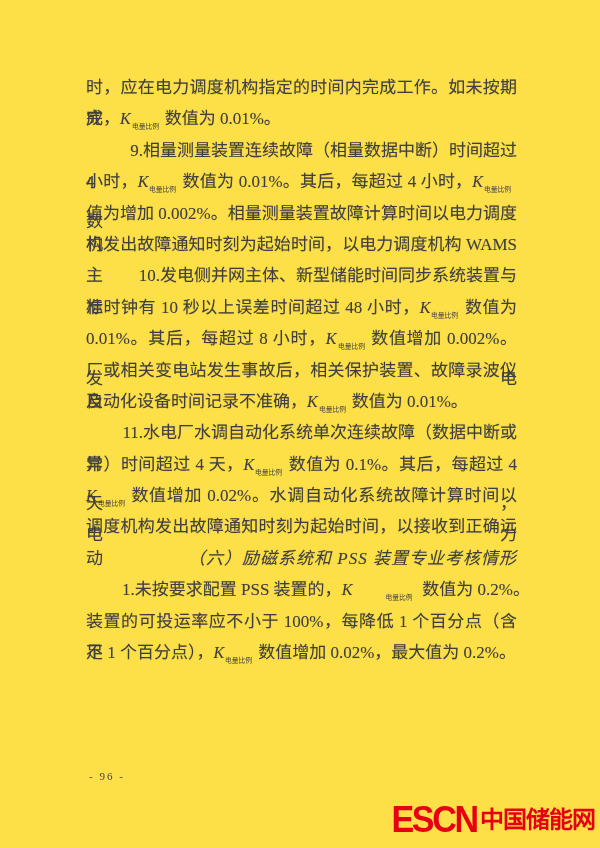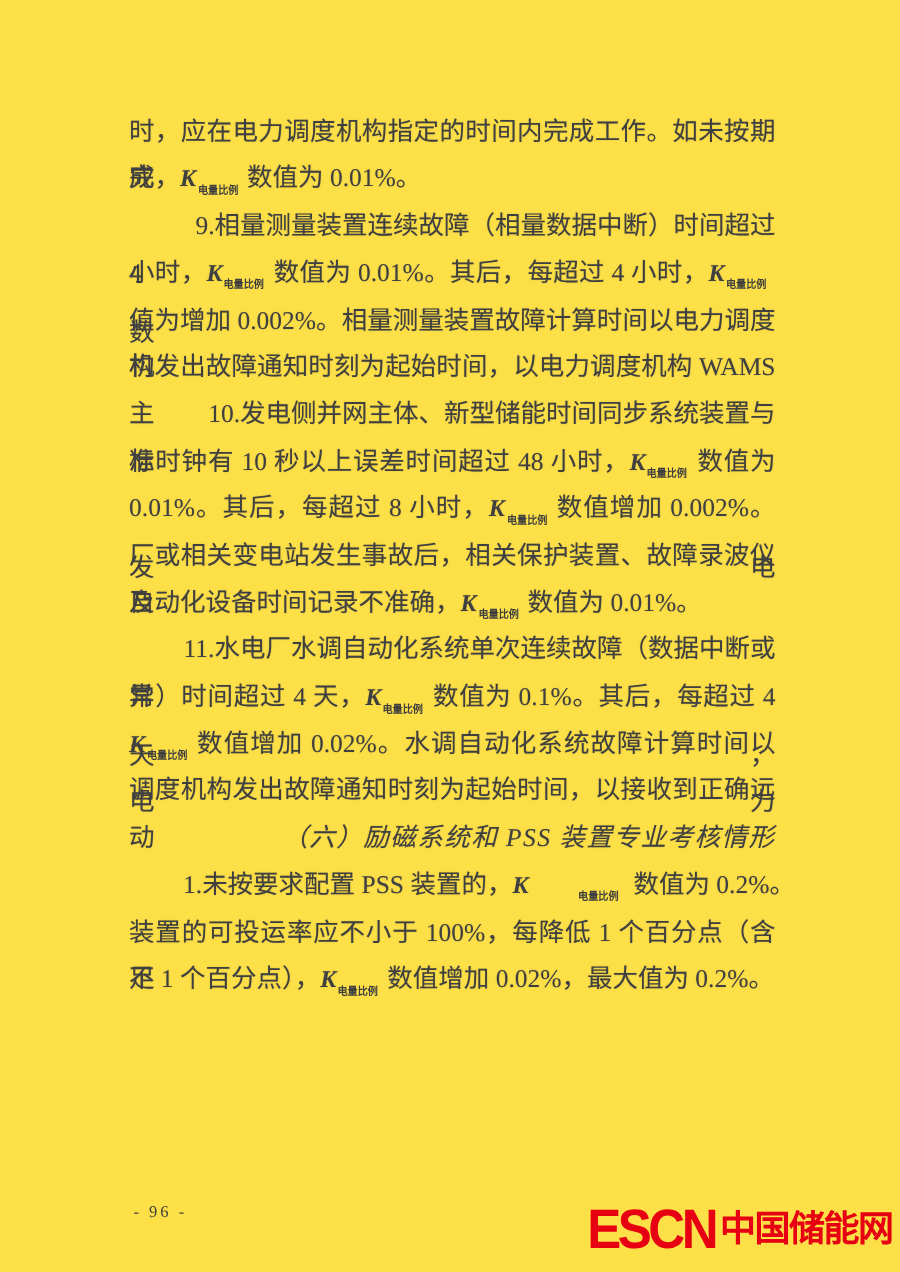--- a/index.html
+++ b/index.html
@@ -32,21 +32,21 @@
     white-space: normal;
     text-align: justify;
     text-align-last: justify;
   }
   .line.indent { text-indent: 36px; text-align: right; }
   .line.header {
     font-style: italic;
     letter-spacing: 1px;
   }
   
-  .ksym { white-space: nowrap; font-weight: bold; }
+  .ksym { white-space: nowrap; }
   .kbase {
     font-style: italic;
     font-size: 16px;
     font-family: "Liberation Serif", "DejaVu Serif", serif;
   }
   .ksub {
     display: inline-block;
     font-size: 7.5px;
     letter-spacing: 0;
     vertical-align: -5px;
@@ -106,20 +106,20 @@
       <div class="line indent full">11.水电厂水调自动化系统单次连续故障（数据中断或异</div>
       <div class="line full">常）时间超过 4 天，<span class="ksym"><span class="kbase">K</span><span class="ksub">电量比例</span></span>数值为 0.1%。其后，每超过 4 天，</div>
       <div class="line full"><span class="ksym"><span class="kbase">K</span><span class="ksub">电量比例</span></span>数值增加 0.02%。水调自动化系统故障计算时间以电力</div>
       <div class="line full">调度机构发出故障通知时刻为起始时间，以接收到正确远动</div>
       <div class="line indent header">（六）励磁系统和 PSS 装置专业考核情形</div>
       <div class="line indent">1.未按要求配置 PSS 装置的，<span class="ksym"><span class="kbase">K</span><span class="ksub">电量比例</span></span>数值为 0.2%。</div>
       <div class="line full">装置的可投运率应不小于 100%，每降低 1 个百分点（含不</div>
       <div class="line">足 1 个百分点），<span class="ksym"><span class="kbase">K</span><span class="ksub">电量比例</span></span>数值增加 0.02%，最大值为 0.2%。</div>
     </main>
 
-  <div class="page-number" style="color: rgb(63, 63, 63); margin-top: 32px;">- 96 -</div>
+  <div class="page-number" style="color: rgb(63, 63, 63);">- 96 -</div>
 
   <div class="logo" style="color: rgb(230, 0, 18);">
     <span class="logo-latin">ESCN</span>
     <span class="logo-cn">中国储能网</span>
   </div>
 
 </div>
 
 </body></html>

